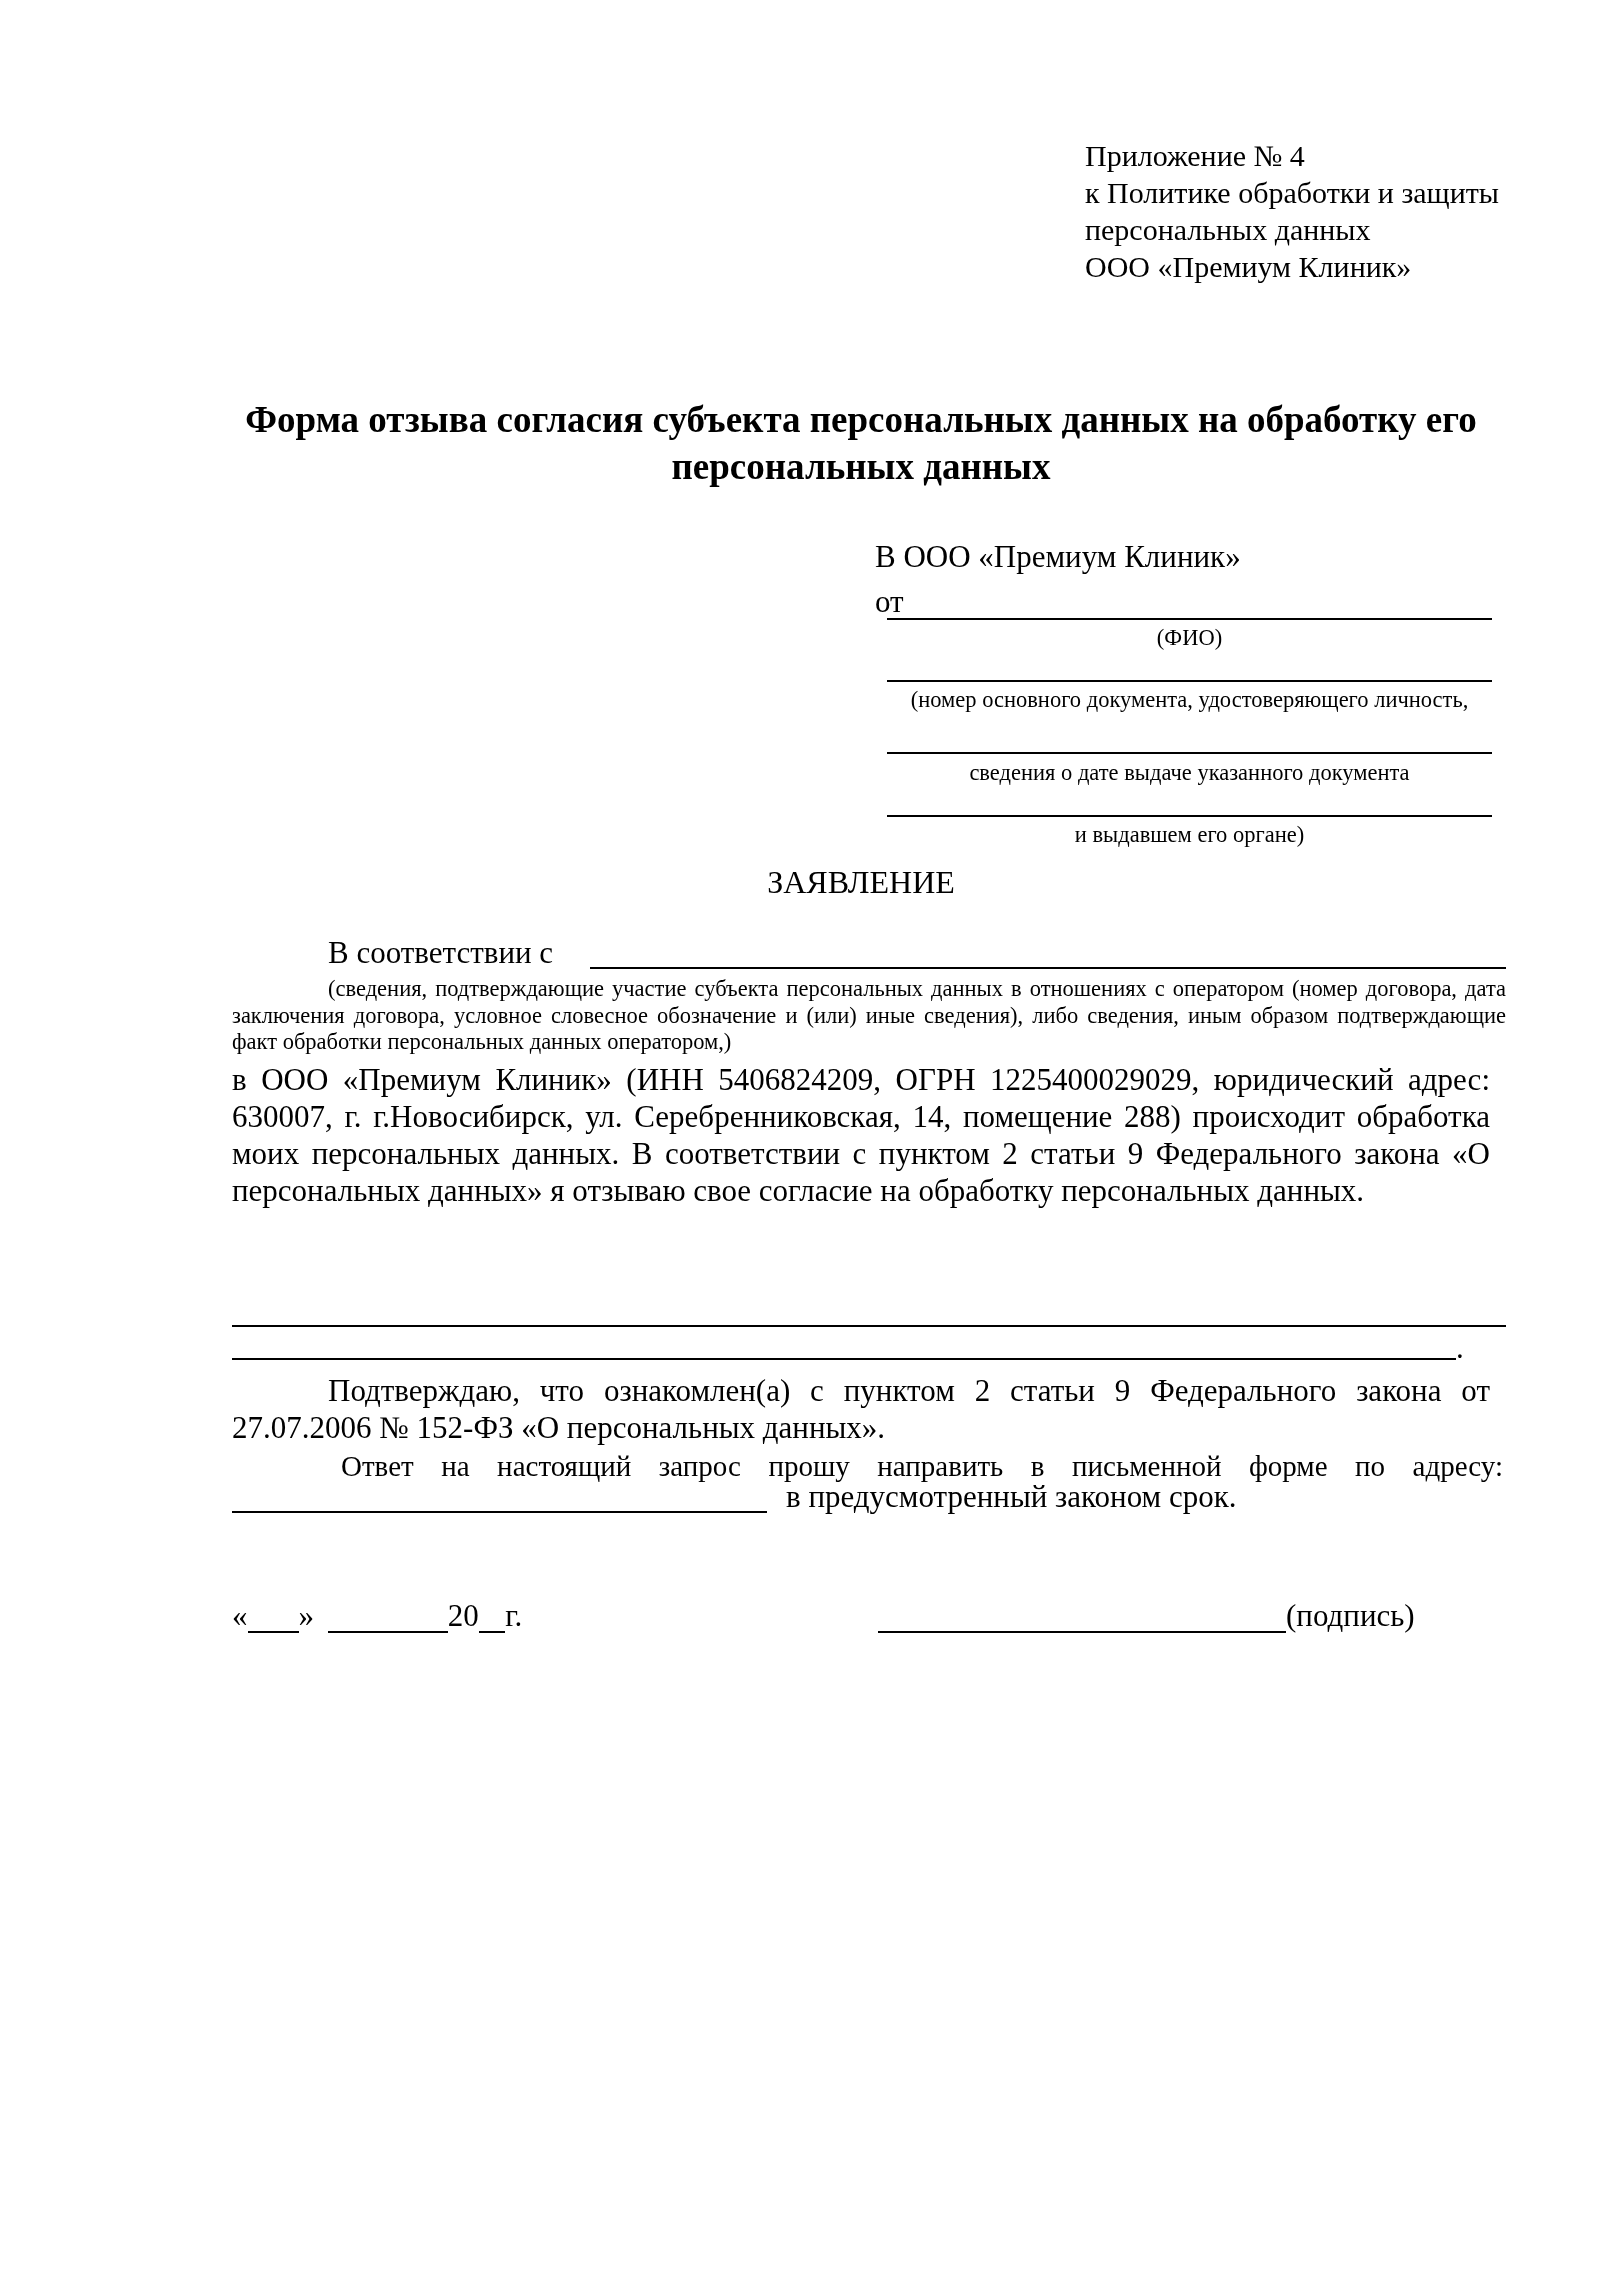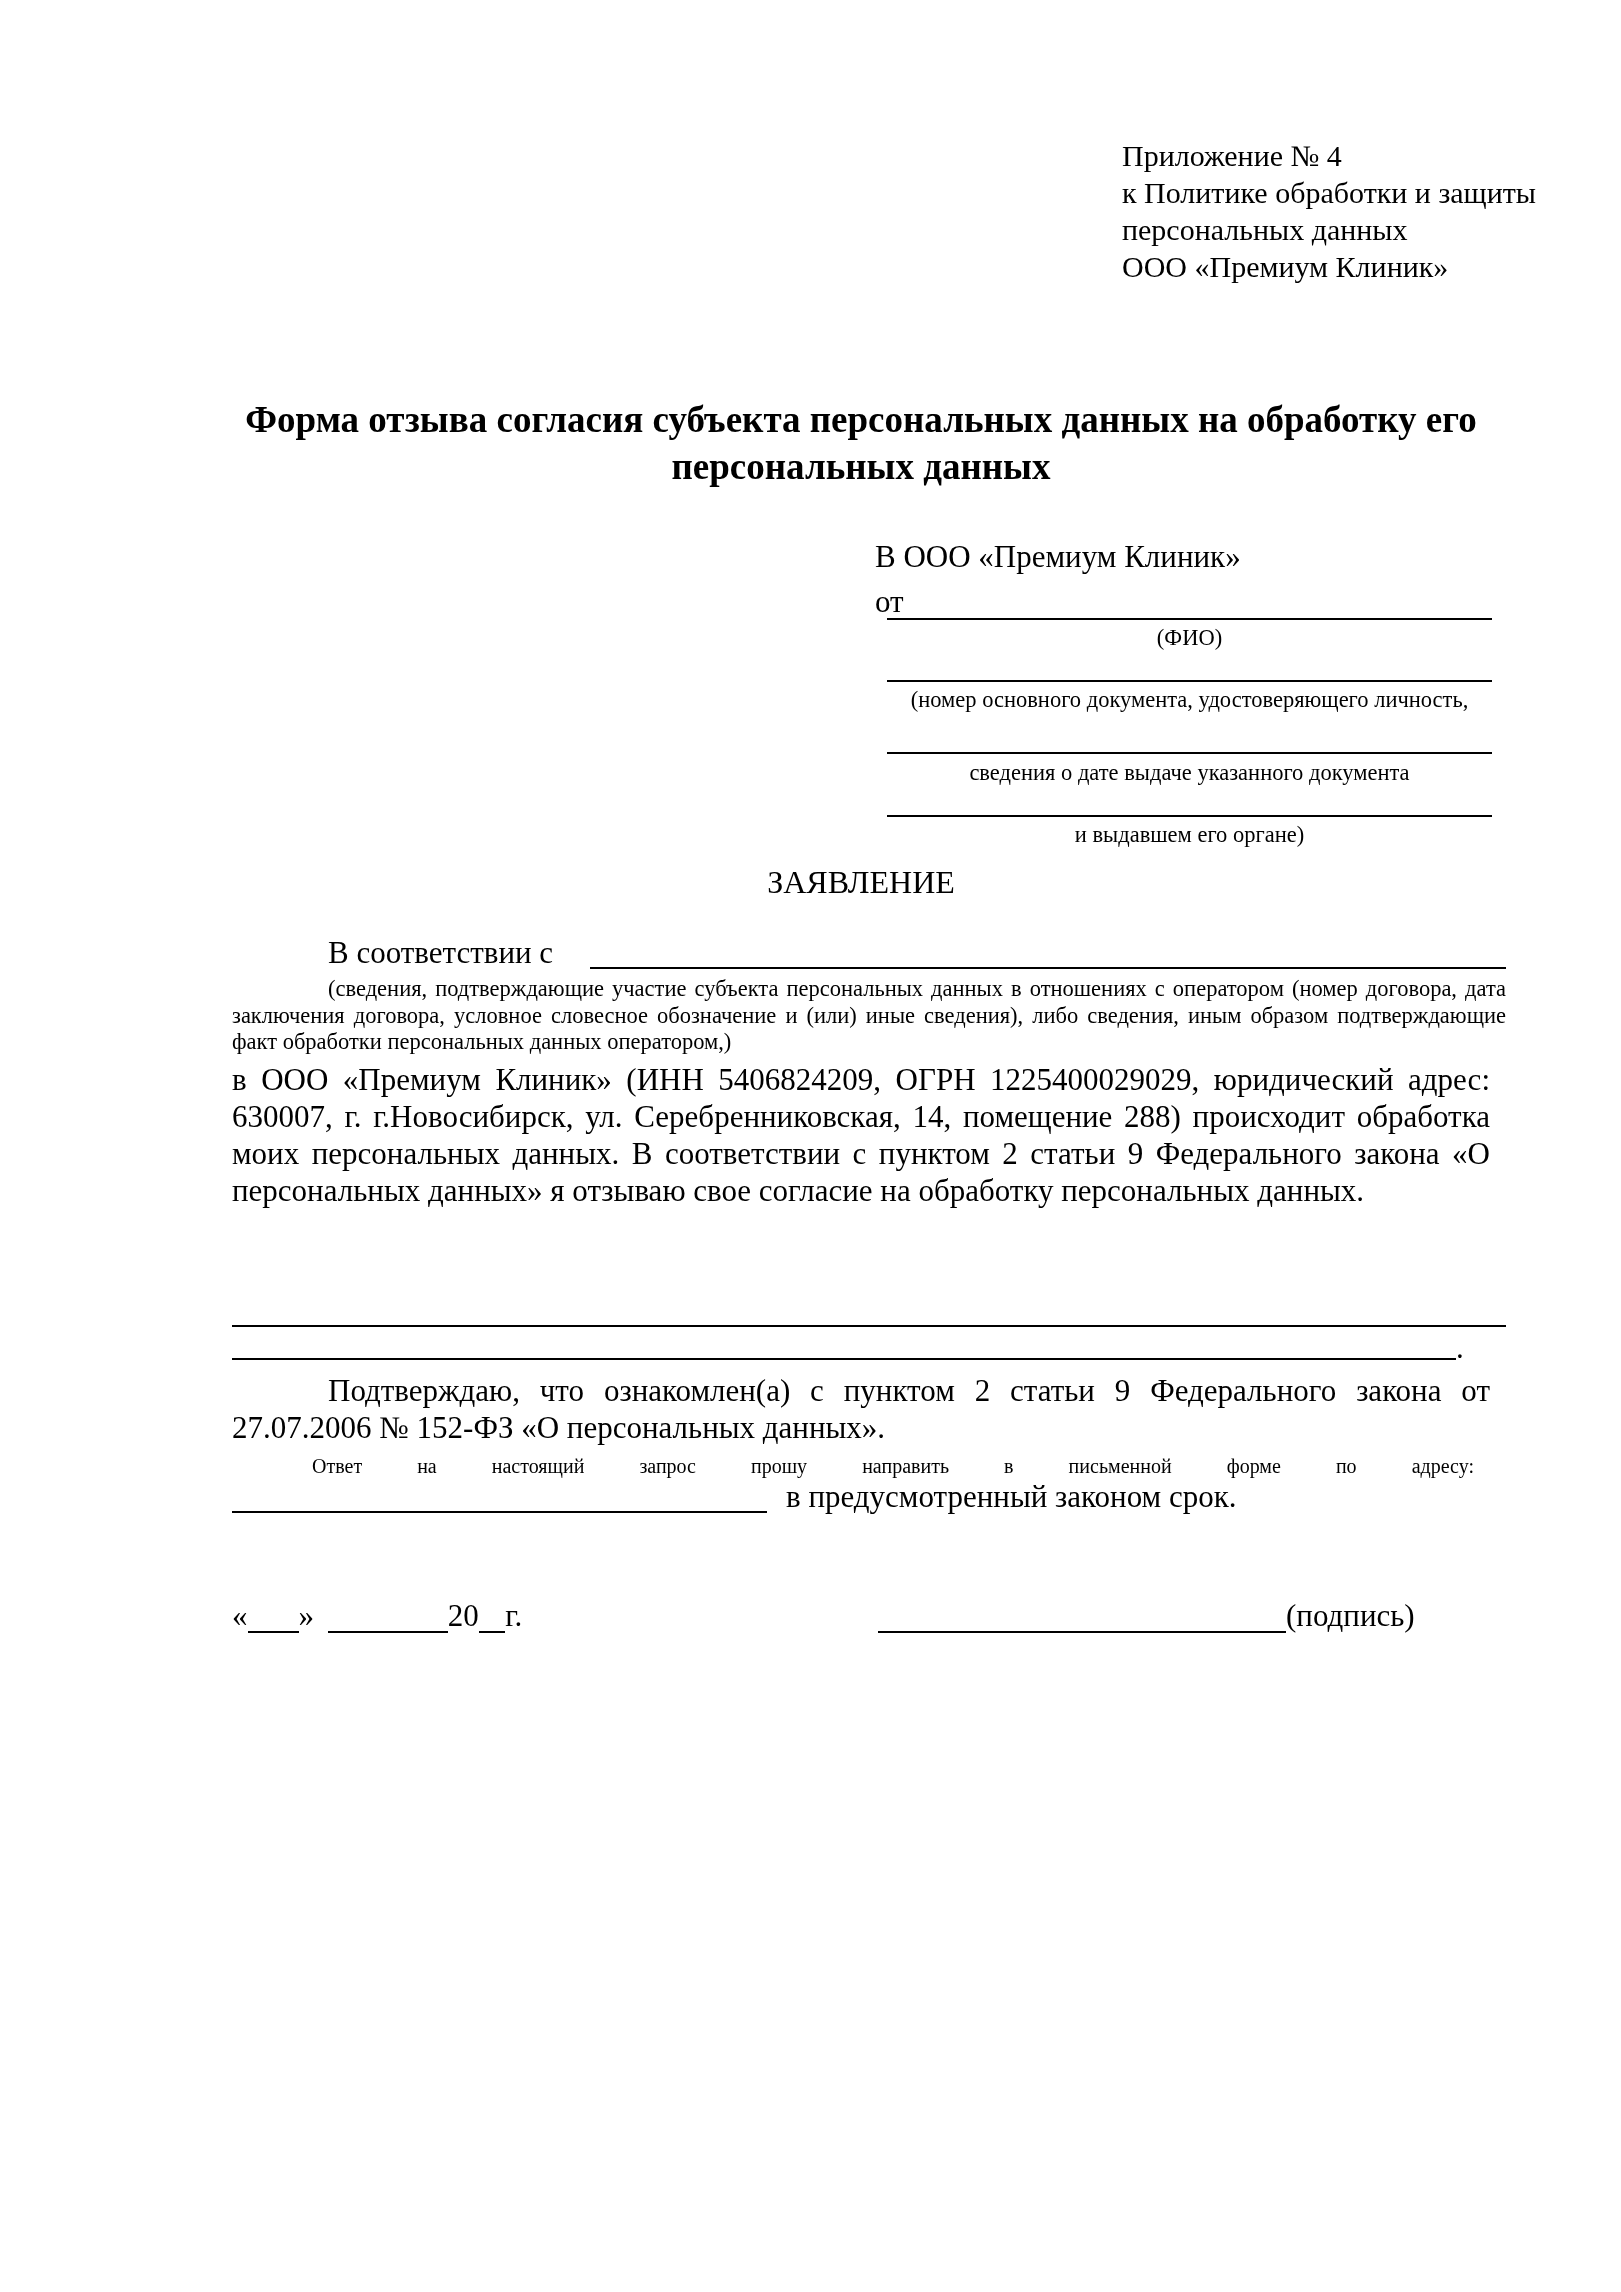--- a/index.html
+++ b/index.html
@@ -9,21 +9,21 @@
     height: 2293px;
     background: #ffffff;
     font-family: "Liberation Serif", "DejaVu Serif", serif;
     color: #000;
     overflow: hidden;
   }
   .abs { position: absolute; }
 
   
   .appendix { left: 1085px; top: 137px; font-size: 30px; line-height: 37px; }
-  .appendix div { white-space: nowrap; margin-left: 37px; }
+  .appendix div { white-space: nowrap; }
 
   
   .doc-title {
     left: 232px; top: 396px; width: 1258px;
     text-align: center; font-weight: bold;
     font-size: 37px; line-height: 47px;
   }
 
   
   .addressee { left: 875px; top: 534px; font-size: 31px; line-height: 45px; }
@@ -85,22 +85,22 @@
   .blank-line-2 .rule { width: 1224px; border-bottom: 2.9px solid #000; }
   .blank-line-2 .period { align-self: flex-end; line-height: 25.5px; }
 
   .confirm-paragraph {
     left: 232px; top: 1372px; width: 1258px;
     font-size: 31px; line-height: 37px;
     text-align: justify; text-indent: 96px;
   }
 
   .reply-line-1 {
-    left: 216px; top: 1448px; width: 1258px;
-    font-size: 20px; line-height: 37px;
+    left: 245px; top: 1448px; width: 1258px;
+    font-size: 29px; line-height: 37px;
     text-indent: 96px; text-align: justify; text-align-last: justify;
     white-space: nowrap;
   }
   .reply-line-2 {
     left: 232px; top: 1482px; width: 1258px; height: 31px;
     display: flex; font-size: 31px; gap: 19px;
   }
   .reply-line-2 .addr-rule { width: 535px; border-bottom: 2.9px solid #000; }
   .reply-line-2 .tail { align-self: flex-end; line-height: 33px; white-space: nowrap; }
 

